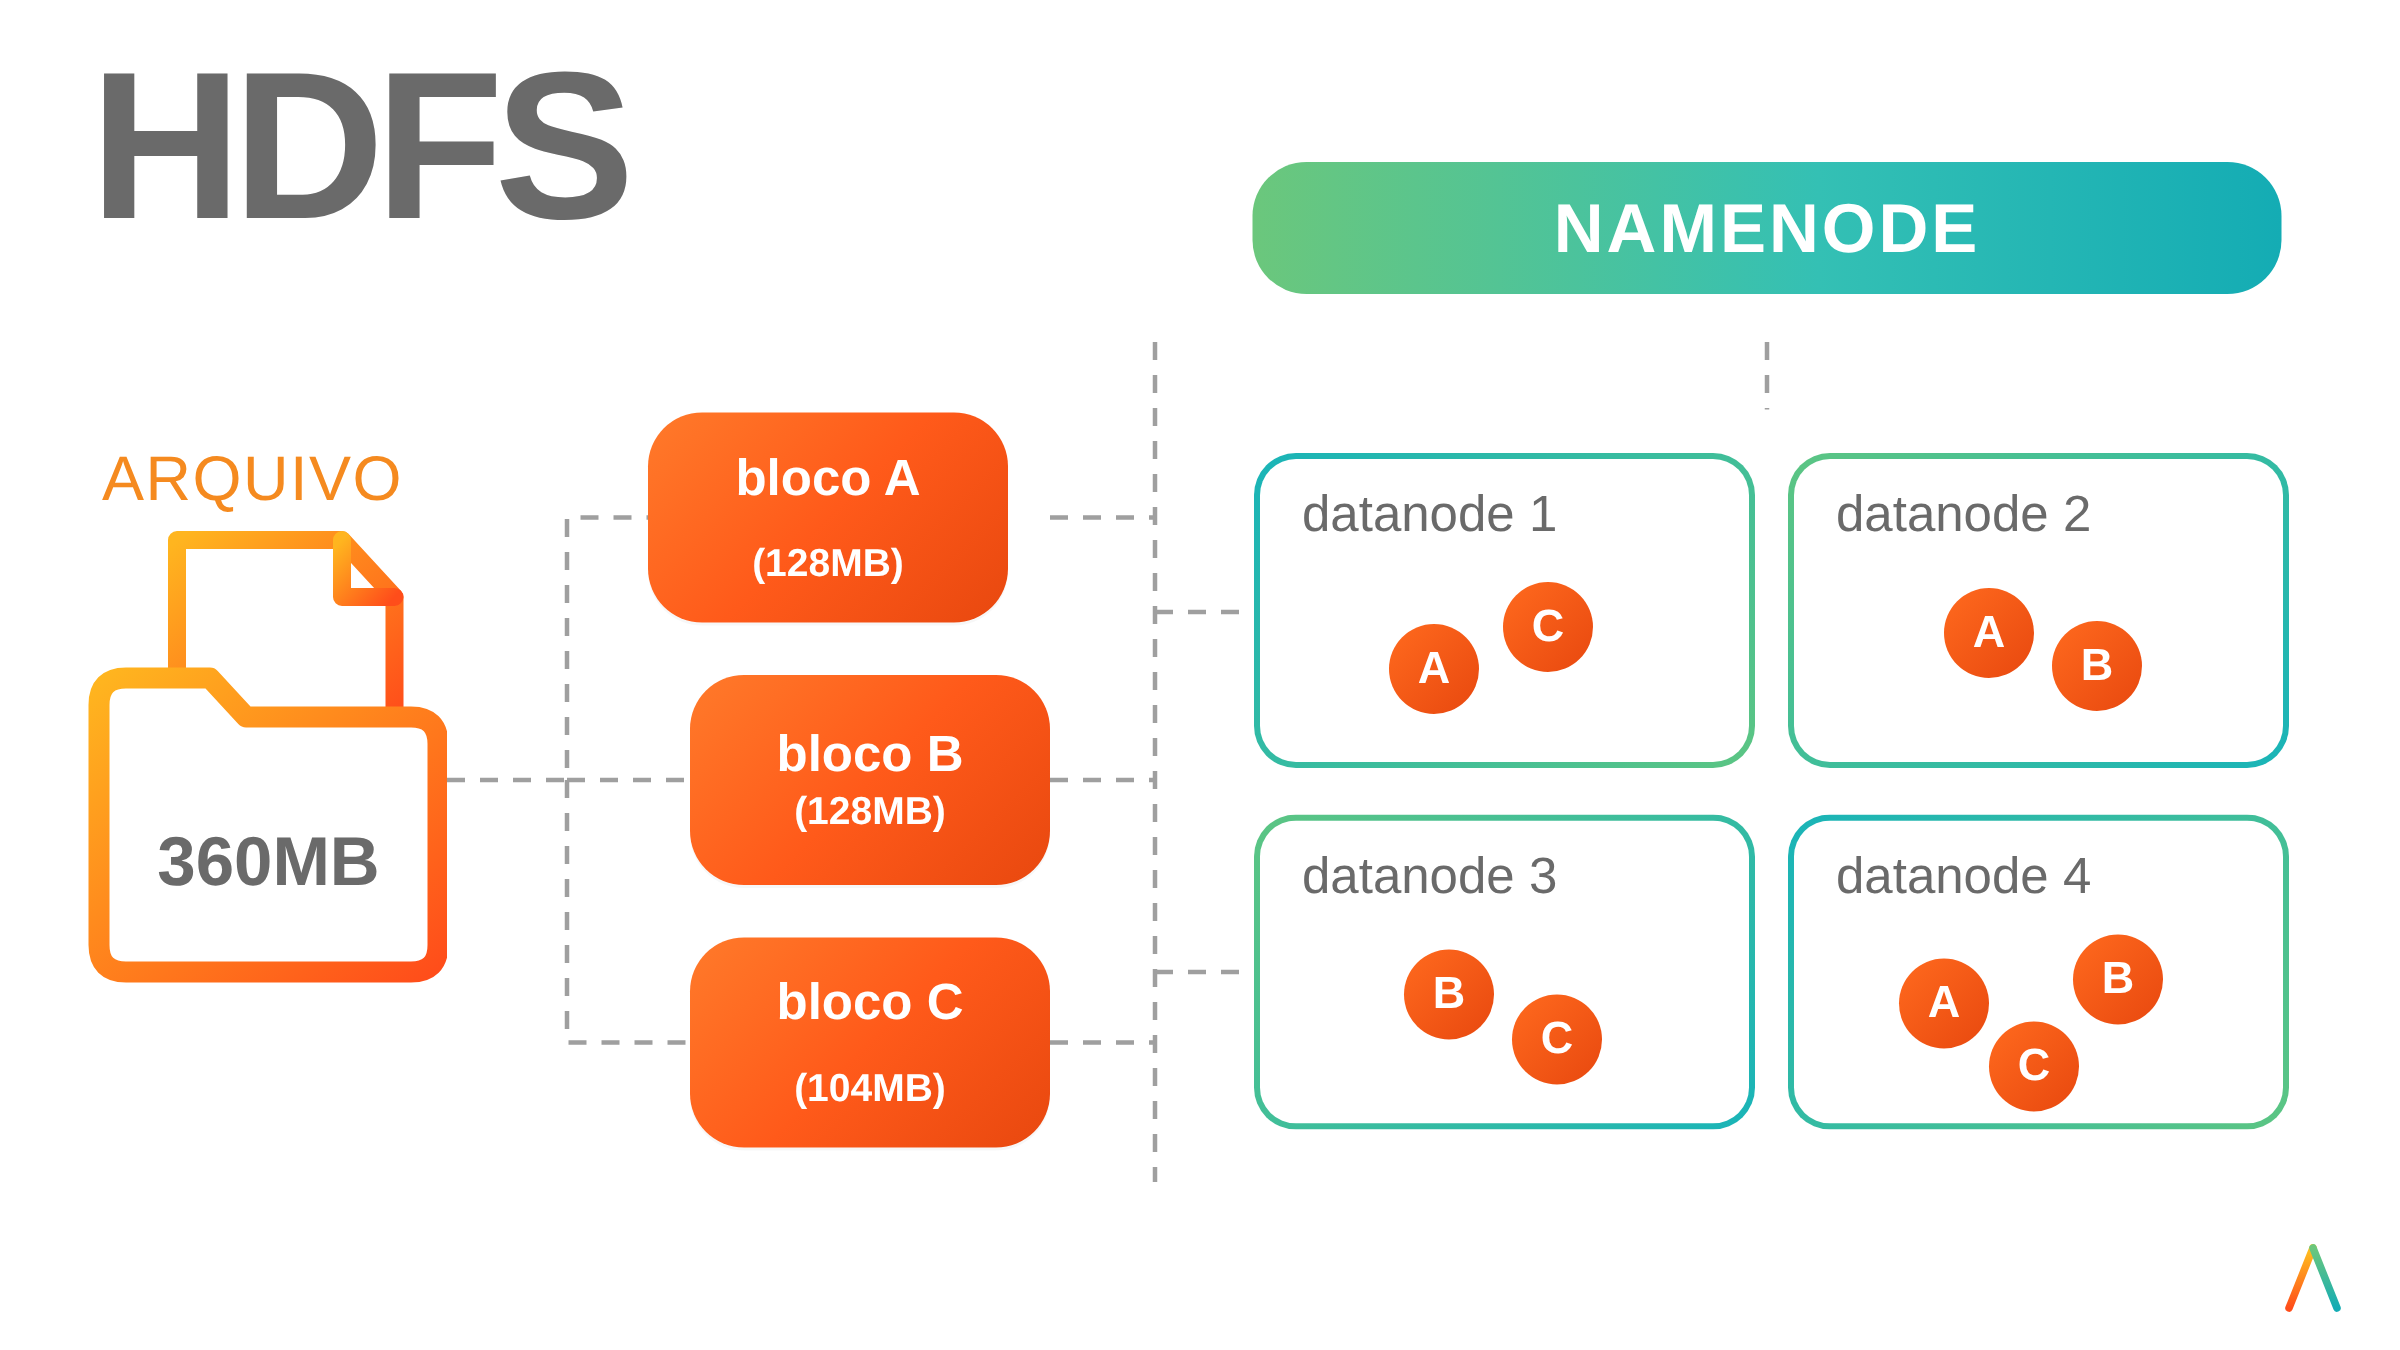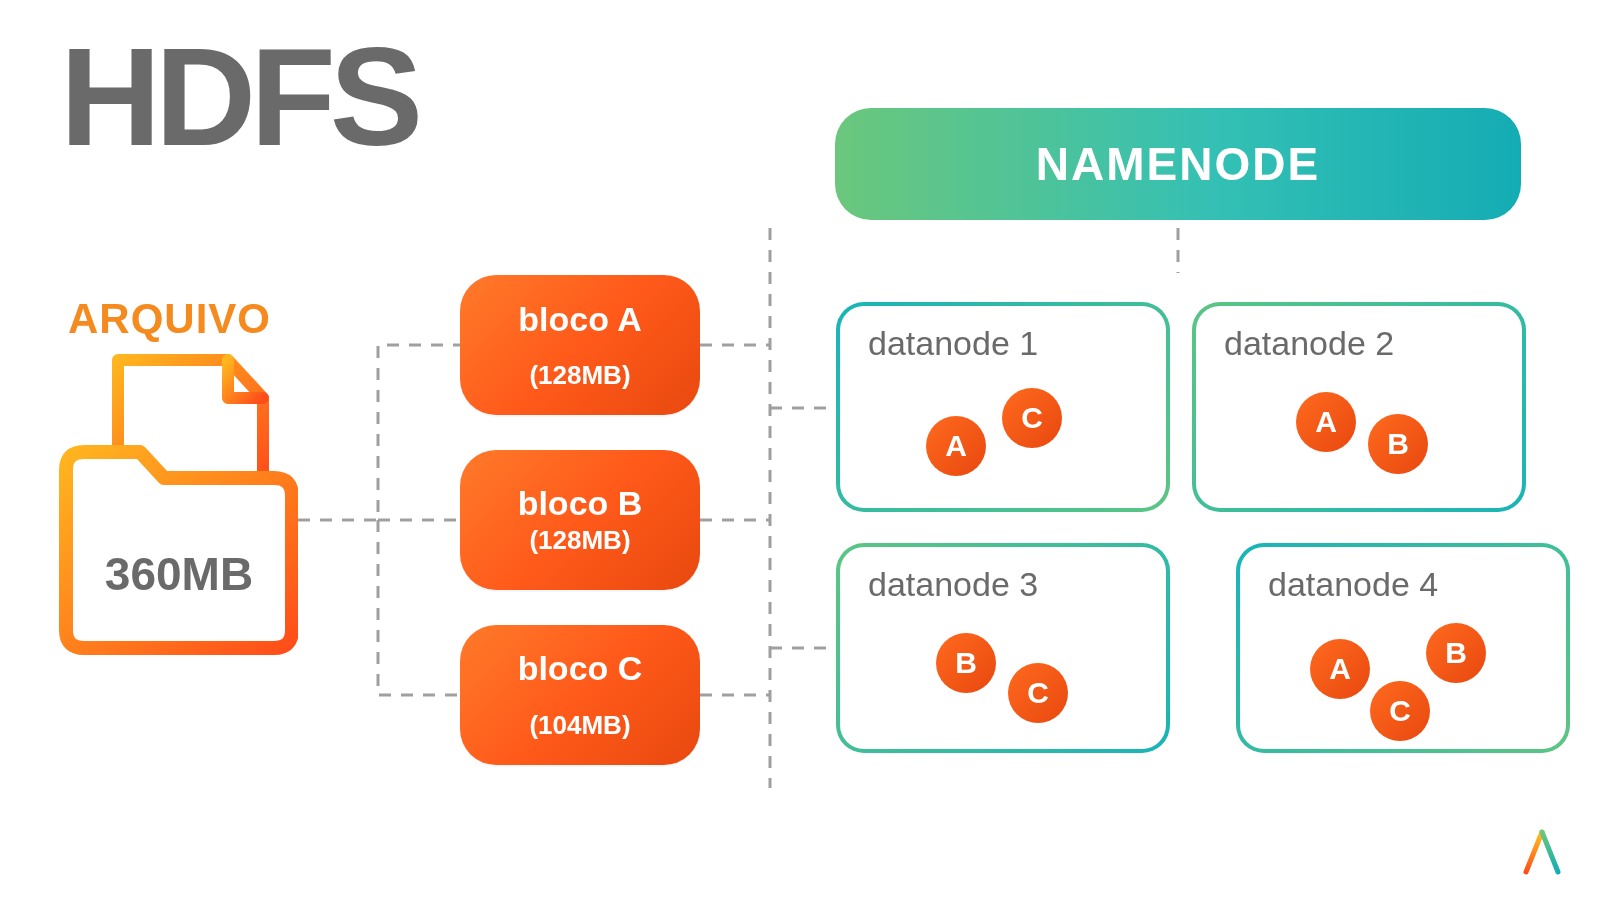--- a/index.html
+++ b/index.html
@@ -3,40 +3,40 @@
 <meta charset="utf-8">
 <style>
   * { box-sizing: border-box; margin: 0; padding: 0; }
   html, body { width: 1600px; height: 900px; background: #fff; font-family: 'Segoe UI', Arial, sans-serif; overflow: hidden; }
   .stage { position: relative; width: 1600px; height: 900px; }
 
   .title { position: absolute; left: 60px; top: 30px; }
   .title-main { font-size: 140px; font-weight: 900; color: #6a6a6a; letter-spacing: -6px; line-height: 0.95; text-align: right; }
   .title-sub { font-size: 34px; color: #6a6a6a; font-weight: 400; margin-top: -2px; letter-spacing: 0.5px; }
 
-  .arquivo-label { position: absolute; left: 68px; top: 295px; font-size: 42px; font-weight: 700; color: #f58a1f; letter-spacing: 1px; }
+  .arquivo-label { position: absolute; left: 68px; top: 295px; font-size: 42px; font-weight: 400; color: #f58a1f; letter-spacing: 1px; }
 
   .folder-wrap { position: absolute; left: 48px; top: 350px; width: 250px; height: 310px; }
 
   .block { position: absolute; width: 240px; height: 140px; border-radius: 36px; background: linear-gradient(135deg,#ff7a2a 0%, #ff5a1a 50%, #e8480f 100%); color: #fff; display: flex; flex-direction: column; align-items: center; justify-content: center; font-weight: 700; box-shadow: 0 2px 0 rgba(0,0,0,0.03); }
   .block .bname { font-size: 34px; }
   .block .bsize { font-size: 26px; margin-top: 2px; }
-  .blockA { left: 460px; top: 275px; gap: 19px; }
+  .blockA { left: 432px; top: 275px; gap: 19px; }
   .blockB { left: 460px; top: 450px; }
   .blockC { left: 460px; top: 625px; gap: 20px; }
 
-  .namenode { position: absolute; left: 835px; top: 108px; width: 686px; height: 112px; border-radius: 36px; background: linear-gradient(90deg,#6bc77c 0%, #34c0b4 55%, #14acb4 100%); color: #fff; display:flex; align-items:center; justify-content:center; font-weight: 800; font-size: 46px; letter-spacing: 2px; }
+  .namenode { position: absolute; left: 835px; top: 108px; width: 686px; height: 88px; border-radius: 36px; background: linear-gradient(90deg,#6bc77c 0%, #34c0b4 55%, #14acb4 100%); color: #fff; display:flex; align-items:center; justify-content:center; font-weight: 800; font-size: 46px; letter-spacing: 2px; }
 
   .datanode { position: absolute; width: 334px; height: 210px; border: 4px solid; border-radius: 28px; background: #fff; }
   .datanode .dn-label { position: absolute; left: 28px; top: 18px; font-size: 34px; color: #6a6a6a; font-weight: 500; }
   .dn1 { left: 836px; top: 302px; border-image: linear-gradient(135deg,#19b4b8,#5cc583) 1; border-color:#19b4b8; }
   .dn1 { border: 4px solid transparent; background: linear-gradient(#fff,#fff) padding-box, linear-gradient(135deg,#19b4b8,#5cc583) border-box; }
   .dn2 { left: 1192px; top: 302px; border: 4px solid transparent; background: linear-gradient(#fff,#fff) padding-box, linear-gradient(135deg,#5cc583,#19b4b8) border-box; padding-left: 48px; }
   .dn3 { left: 836px; top: 543px; border: 4px solid transparent; background: linear-gradient(#fff,#fff) padding-box, linear-gradient(135deg,#5cc583,#19b4b8) border-box; }
-  .dn4 { left: 1236px; top: 543px; border: 4px solid transparent; background: linear-gradient(#fff,#fff) padding-box, linear-gradient(135deg,#19b4b8,#5cc583) border-box; }
+  .dn4 { left: 1192px; top: 543px; border: 4px solid transparent; background: linear-gradient(#fff,#fff) padding-box, linear-gradient(135deg,#19b4b8,#5cc583) border-box; }
 
   .chip { position: absolute; width: 60px; height: 60px; border-radius: 50%; background: linear-gradient(135deg,#ff6a1e,#e8480f); color:#fff; display:flex; align-items:center; justify-content:center; font-weight: 800; font-size: 30px; }
 
   .connector { position:absolute; border: 0; }
   .dash { stroke:#9f9f9f; stroke-width:3; stroke-dasharray:12 10; fill:none; }
 
   .logo { position:absolute; right:36px; bottom:24px; }
 </style>
 </head>
 <body>

